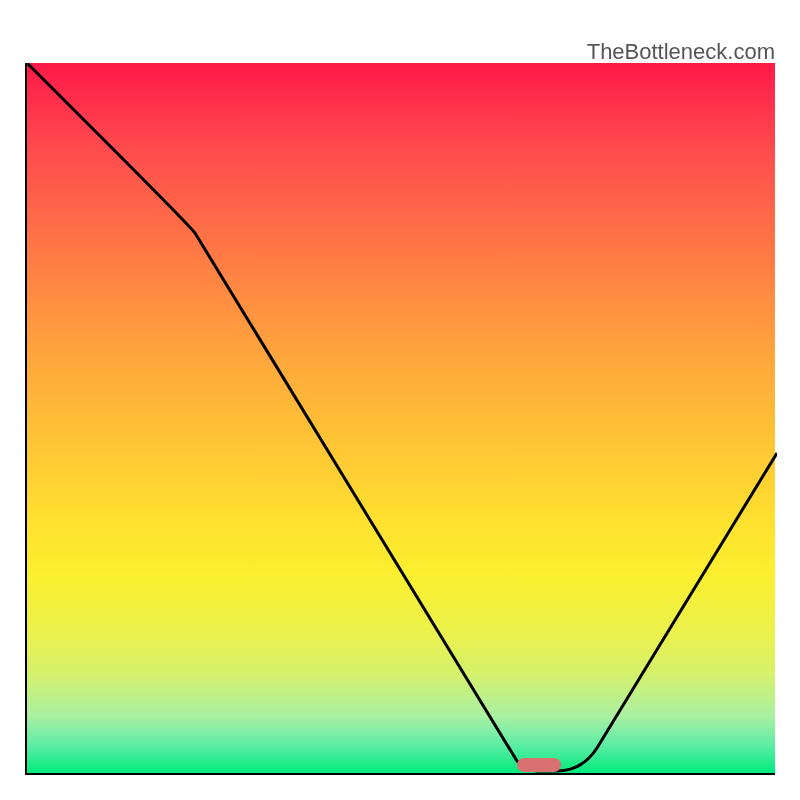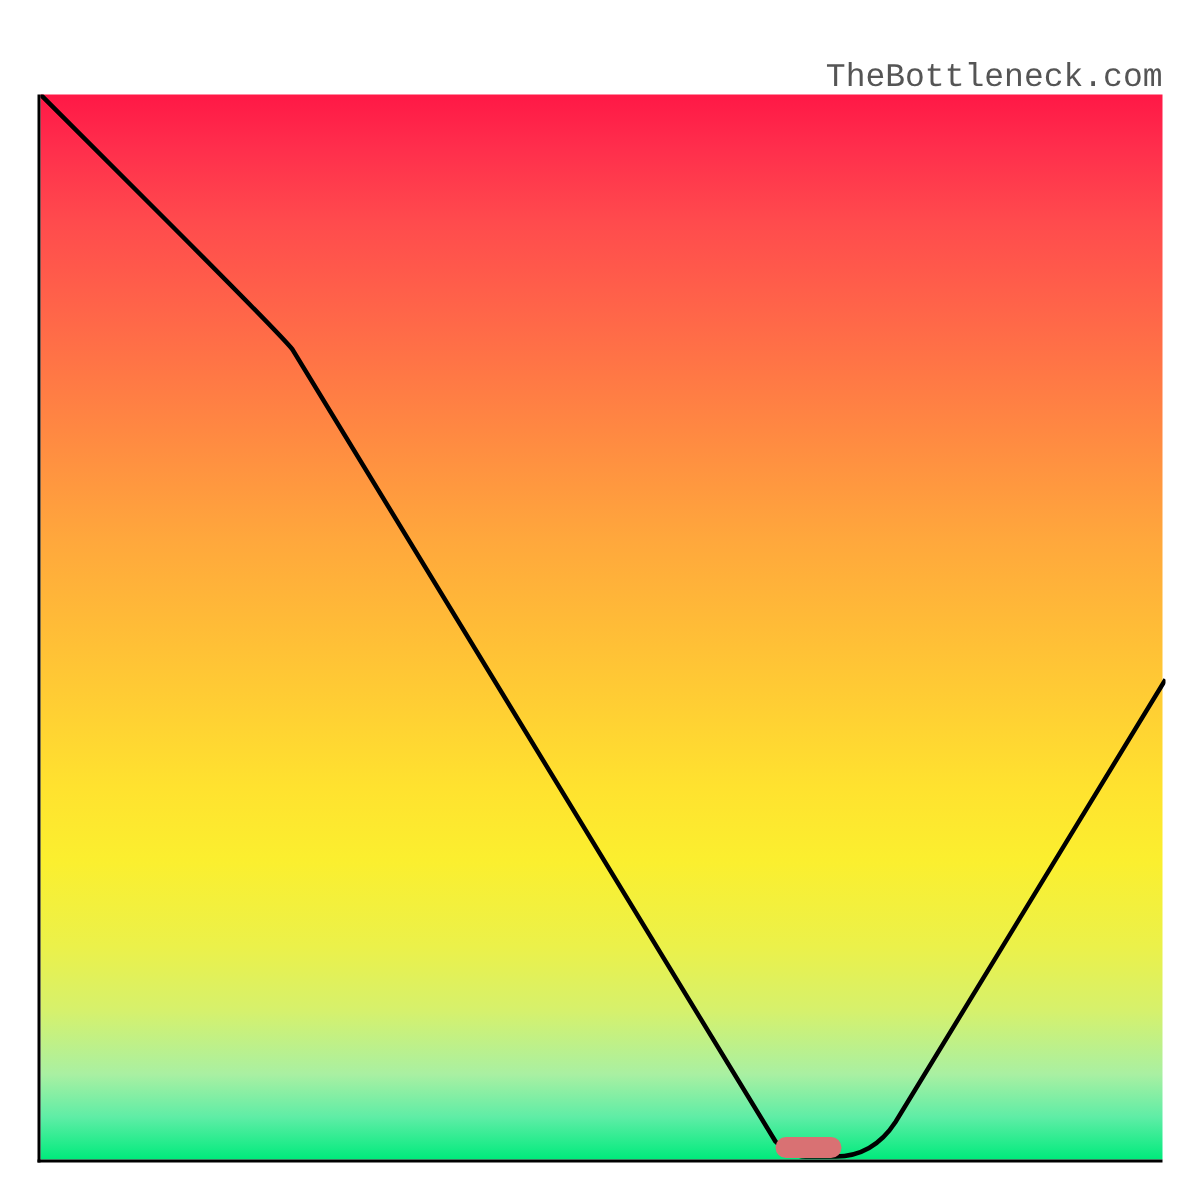--- a/index.html
+++ b/index.html
@@ -40,21 +40,21 @@
     #d6f16c 86%,
     #a9f0a2 92%,
     #5feda6 96%,
     #00eb7c 100%
   );
 }
 .watermark {
   position: absolute;
   top: 14px;
   right: 0;
-  font-family: Liberation Mono, monospace;
+  font-family: Liberation Sans, sans-serif;
   font-size: 22px;
   color: #555;
   font-weight: 500;
 }
 .curve-svg {
   position: absolute;
   left: 0;
   top: 0;
   width: 750px;
   height: 712px;

